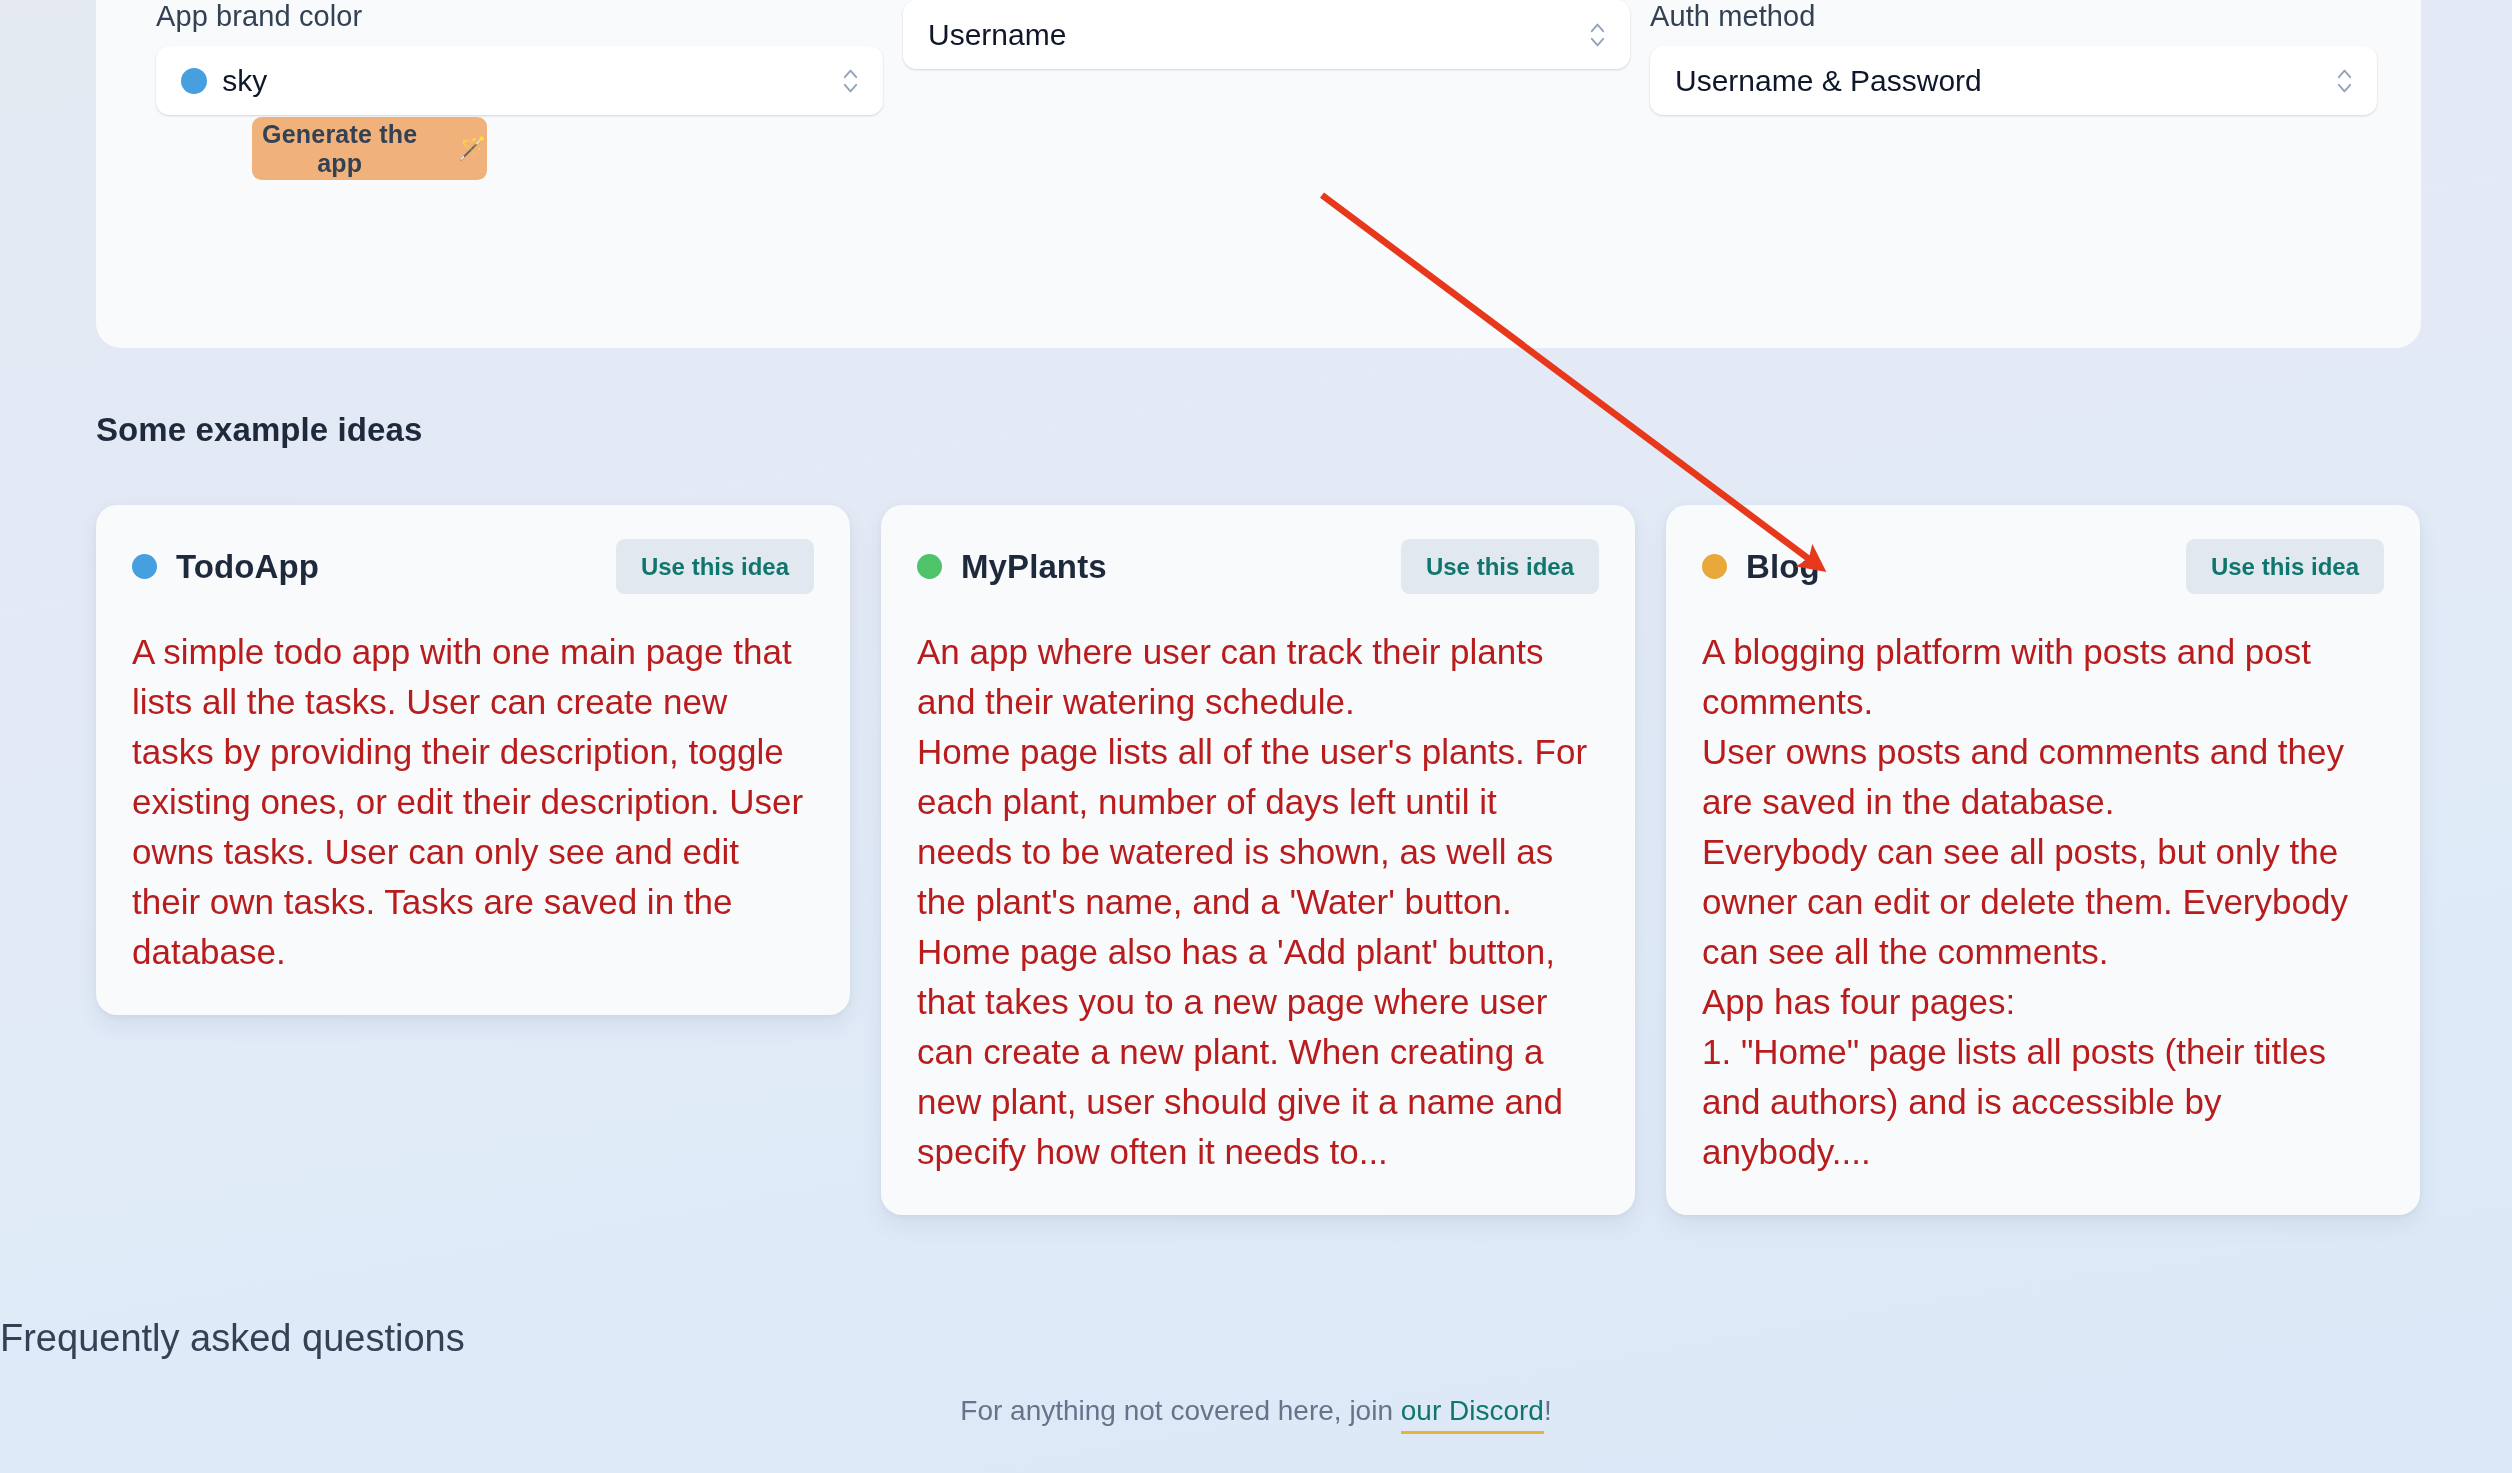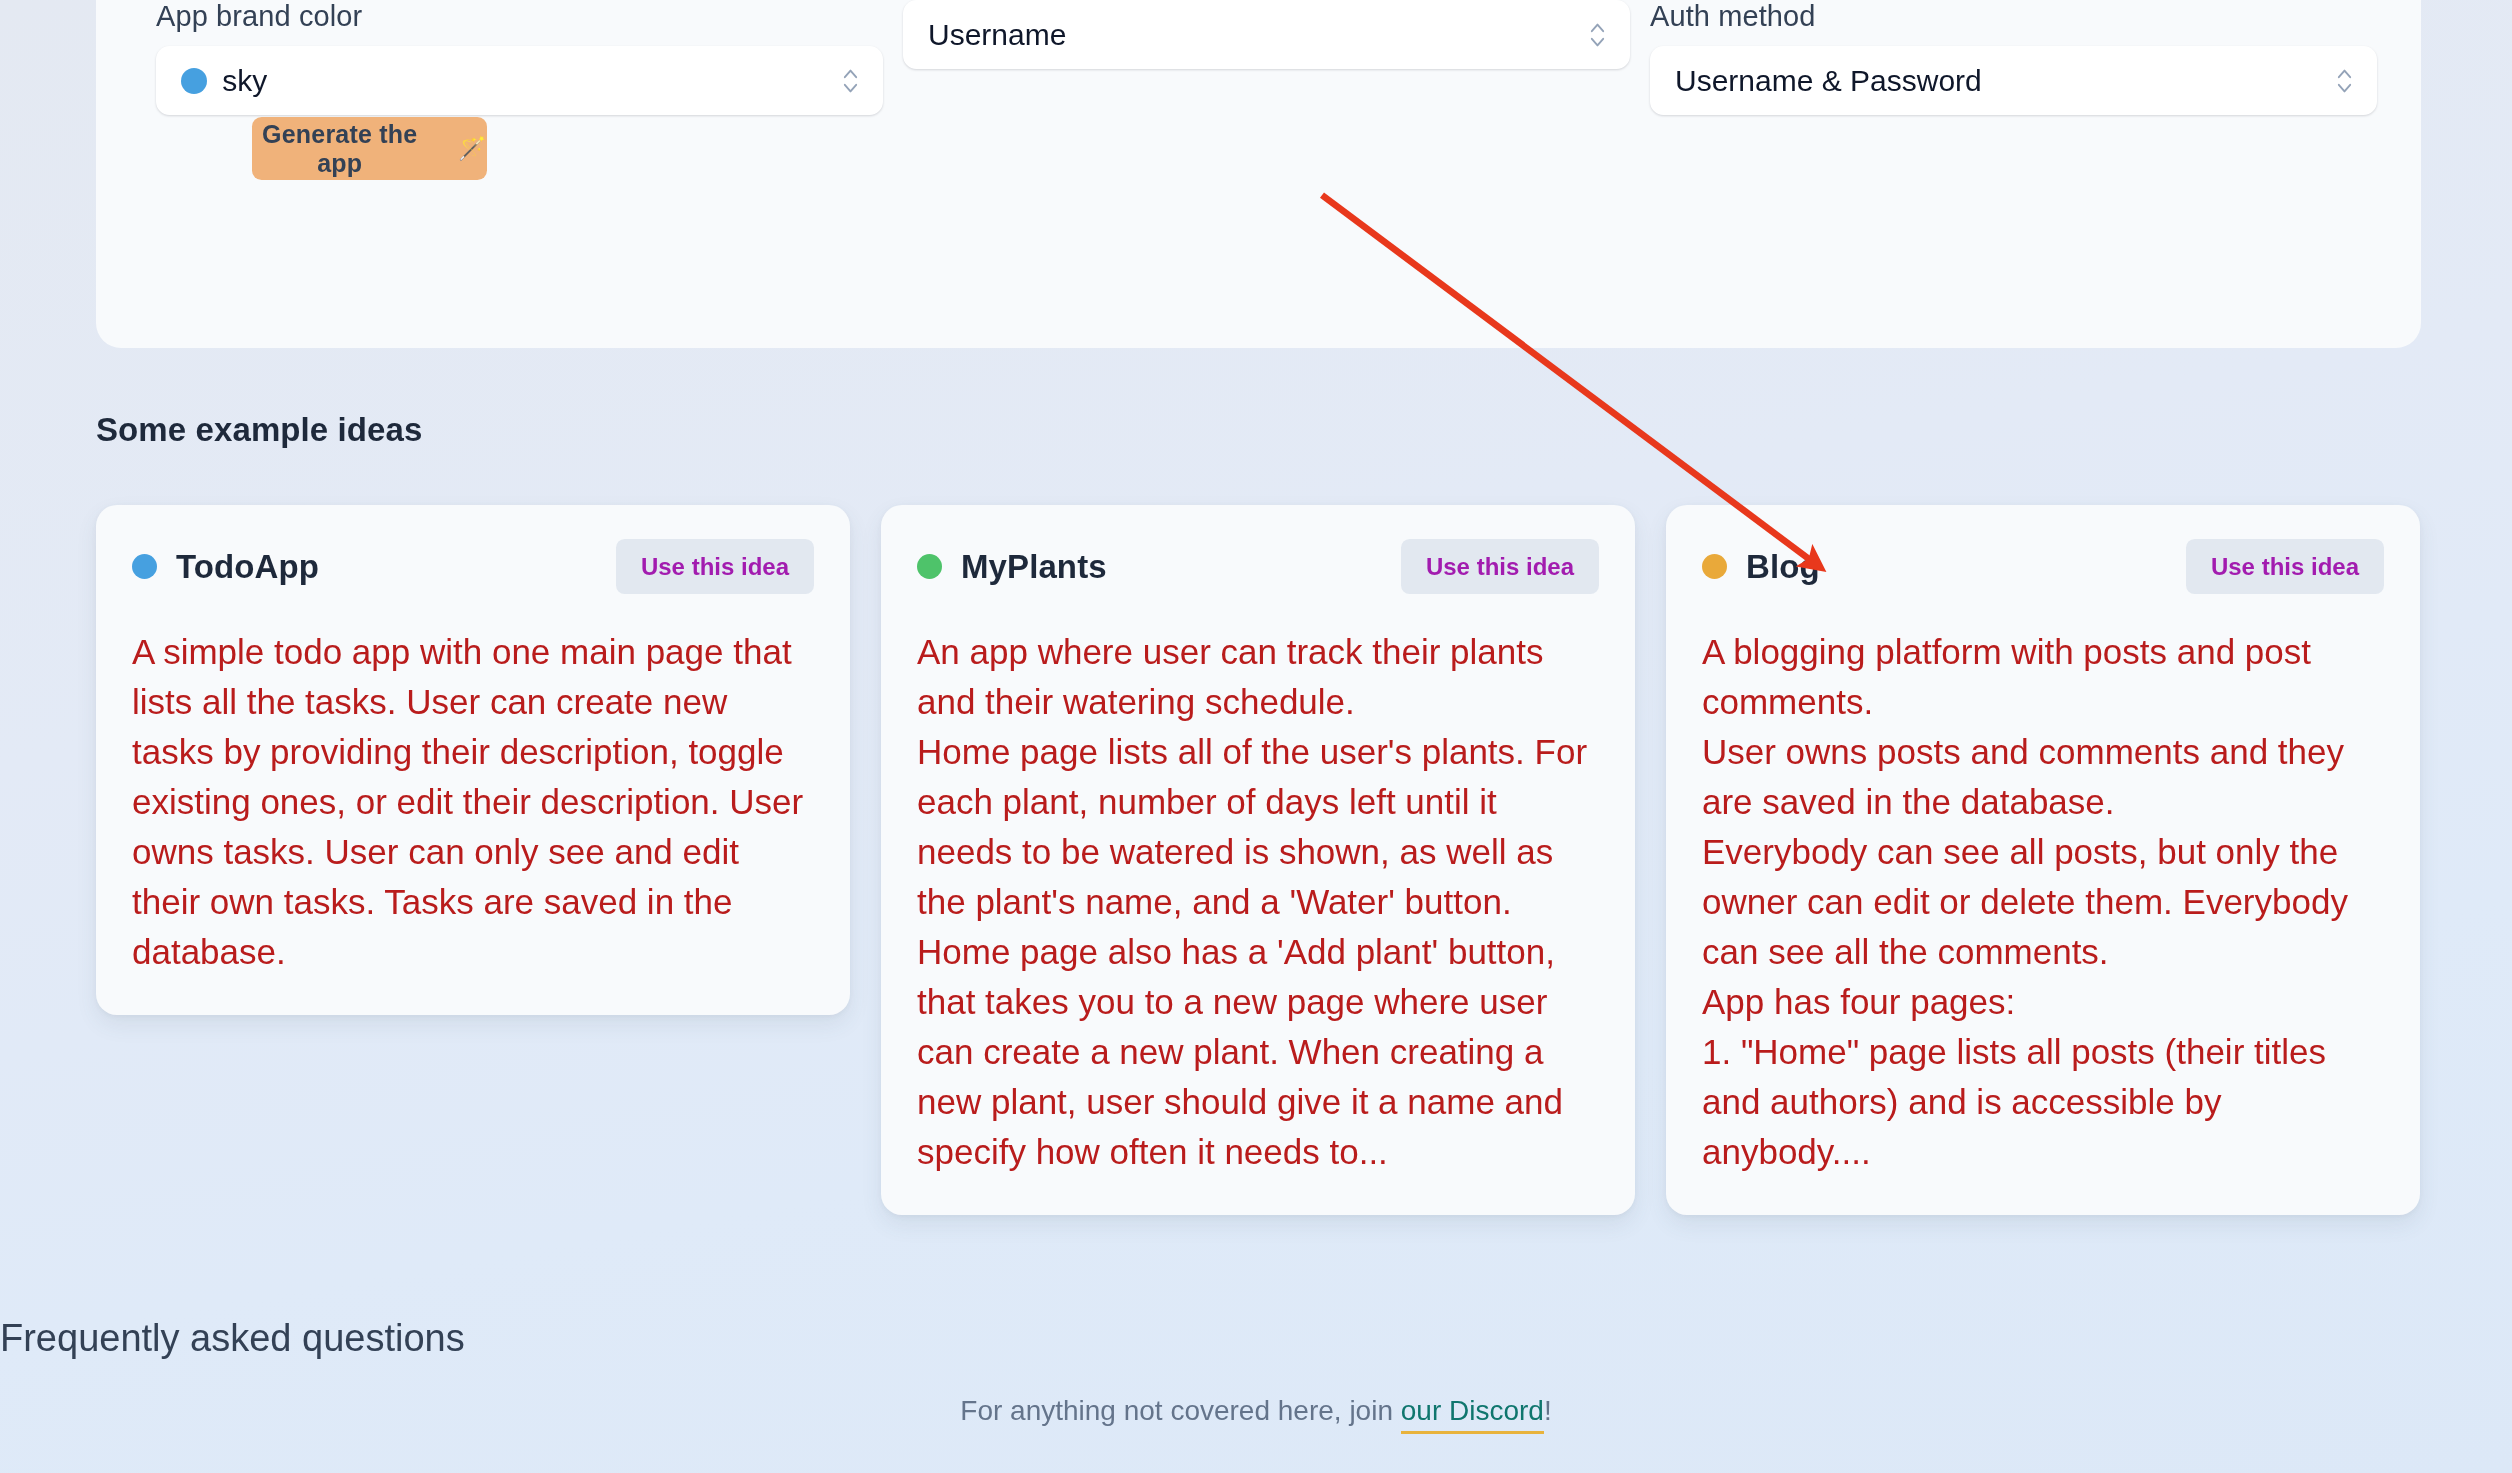--- a/index.html
+++ b/index.html
@@ -167,21 +167,21 @@
 
   .use-idea-btn {
     background: #e2e8f0;
     border: none;
     border-radius: 8.6px;
     height: 55px;
     padding: 0 25px;
     font-family: inherit;
     font-size: 24px;
     font-weight: bold;
-    color: #a21caf;
+    color: #0f766e;
     cursor: pointer;
     white-space: nowrap;
   }
 
   .card-body {
     font-size: 35px;
     line-height: 50px;
     color: #b91c1c;
     white-space: pre-line;
   }

